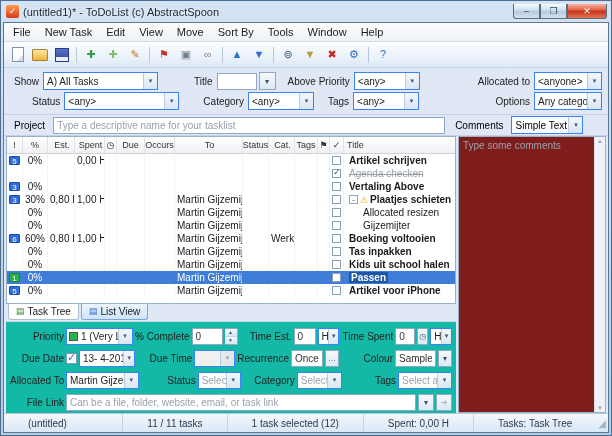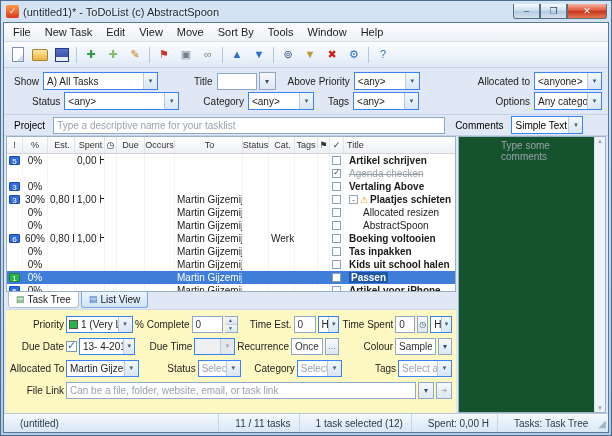--- a/index.html
+++ b/index.html
@@ -105,35 +105,35 @@
   .cb.checked::after{content:"✓";position:absolute;top:-3px;left:0;font-size:9px;color:#556;}
   .expander{width:9px;height:9px;flex:none;border:1px solid #9aa7b5;background:#fff;
     font-size:8px;line-height:7px;text-align:center;color:#333;}
   .warn{color:#e2a400;font-size:9px;flex:none;}
   .indent{flex:none;display:inline-block;height:1px;}
   .title-text2{overflow:hidden;white-space:nowrap;}
   .t-bold{font-weight:bold;}
   .t-strike{color:#9aa0a8;text-decoration:line-through;}
   .sel-text{background:#1e56a8;color:#fff;padding:0 2px;}
   
-  .comments{flex:1;background:#14532d;border:1px solid #98b0c8;display:flex;min-width:0;padding-left:38px;}
+  .comments{flex:1;background:#7f1d1d;border:1px solid #98b0c8;display:flex;min-width:0;}
   .comments .cbody{flex:1;padding:3px 4px;font-size:10px;color:#9aa2ad;}
   .cscroll{width:11px;flex:none;background:#eef2f7;border-left:1px solid #dde3ea;
     display:flex;flex-direction:column;justify-content:space-between;align-items:center;
     font-size:6px;color:#93a2b2;padding:1px 0;}
   
   .tabsrow{height:18px;flex:none;background:#dfe8f4;display:flex;align-items:flex-start;padding:0 2px;gap:2px;border-bottom:1px solid #cdd9e8;}
   .tabsrow [data-each]{display:flex;gap:2px;}
   .tab{height:16px;display:flex;align-items:center;gap:3px;padding:0 7px;font-size:10px;color:#222;
     border:1px solid #aebfd2;border-top:none;background:linear-gradient(#eef3f9,#d8e4f1);border-radius:0 0 3px 3px;}
   .tab.active{background:#fff;}
   .tab.hov{background:linear-gradient(#eaf4fe,#cfe4fa);border-color:#7da7d8;}
   .tabicon{font-size:9px;line-height:1;}
   
-  .editpanel{flex:none;background:#fef9c3;padding:3px 4px 12px;font-size:10px;color:#222;}
+  .editpanel{flex:none;background:#14b8a6;padding:3px 4px 0;font-size:10px;color:#222;}
   .erow{display:flex;align-items:center;height:22px;gap:2px;}
   .elabel{flex:none;text-align:right;white-space:nowrap;overflow:hidden;}
   .lw1{width:54px;}.lw2{width:55px;}.lw3{width:52px;}.lw4{width:52px;}
   .f-combo{height:17px;}
   .swatch{width:9px;height:9px;flex:none;margin-left:2px;border:1px solid #555;}
   .num{width:22px;height:17px;text-align:left;}
   .spinner{width:13px;height:17px;flex:none;display:flex;flex-direction:column;border:1px solid #8fa8c8;border-left:none;}
   .sbtn{flex:1;display:flex;align-items:center;justify-content:center;font-size:5px;color:#3f5a77;
     background:linear-gradient(#f3f7fb,#d9e6f4);}
   .sbtn.up{border-bottom:1px solid #c7d6e6;}
@@ -141,21 +141,21 @@
   .cbx.checked::after{content:"✓";position:absolute;top:-3px;left:0;font-size:11px;color:#2b6fb0;}
   .combo.disabled{background:#eef0f2;}
   .combo.disabled .combo-arrow{color:#9fa8b2;background:#e4e8ec;}
   .ebtn{width:14px;height:17px;flex:none;border:1px solid #8fa8c8;background:linear-gradient(#f6f9fc,#dce8f4);
     display:flex;align-items:center;justify-content:center;font-size:8px;color:#33506e;}
   .ebtn.disabled{color:#aab4be;}
   .filelink{flex:1;min-width:0;height:17px;}
   
   .statusbar{height:19px;flex:none;background:linear-gradient(#f4f8fc,#d9e7f5);
     border-top:1px solid #b9c9da;display:flex;align-items:center;font-size:10px;color:#2a3a4a;}
-  .sseg{height:100%;display:flex;align-items:center;padding:0 8px;border-right:1px solid #c6d4e2;white-space:nowrap;margin-left:8px;}
+  .sseg{height:100%;display:flex;align-items:center;padding:0 24px;border-right:1px solid #c6d4e2;white-space:nowrap;}
   .sseg.first{flex:1;}
   .grip{margin-left:2px;color:#9fb6cc;font-size:10px;padding-right:2px;}
 </style>
 </head>
 <body>
 
 <div class="window">
 
   <div class="titlebar">
     <span class="app-icon">✓</span>
@@ -469,21 +469,21 @@
                 <span class="td c-status"></span>
                 <span class="td c-cat"></span>
                 <span class="td c-tags"></span>
                 <span class="td c-flag"></span>
                 <span class="td c-chk">
                   <span class="cb"></span>
                 </span>
                 <span class="td c-title">
                   <span class="indent" style="width: 14px;"></span>
 
-                  <span class="title-text2">AbstractSpoon</span>
+                  <span class="title-text2">Gijzemijter</span>
                 </span>
               </div>
               <div class="tr">
                 <span class="td c-pri">
                   <span class="pri pri-blue">6</span>
                 </span>
                 <span class="td c-pct">60%</span>
                 <span class="td c-est">0,80 H</span>
                 <span class="td c-spent">1,00 H</span>
                 <span class="td c-clk"></span>

